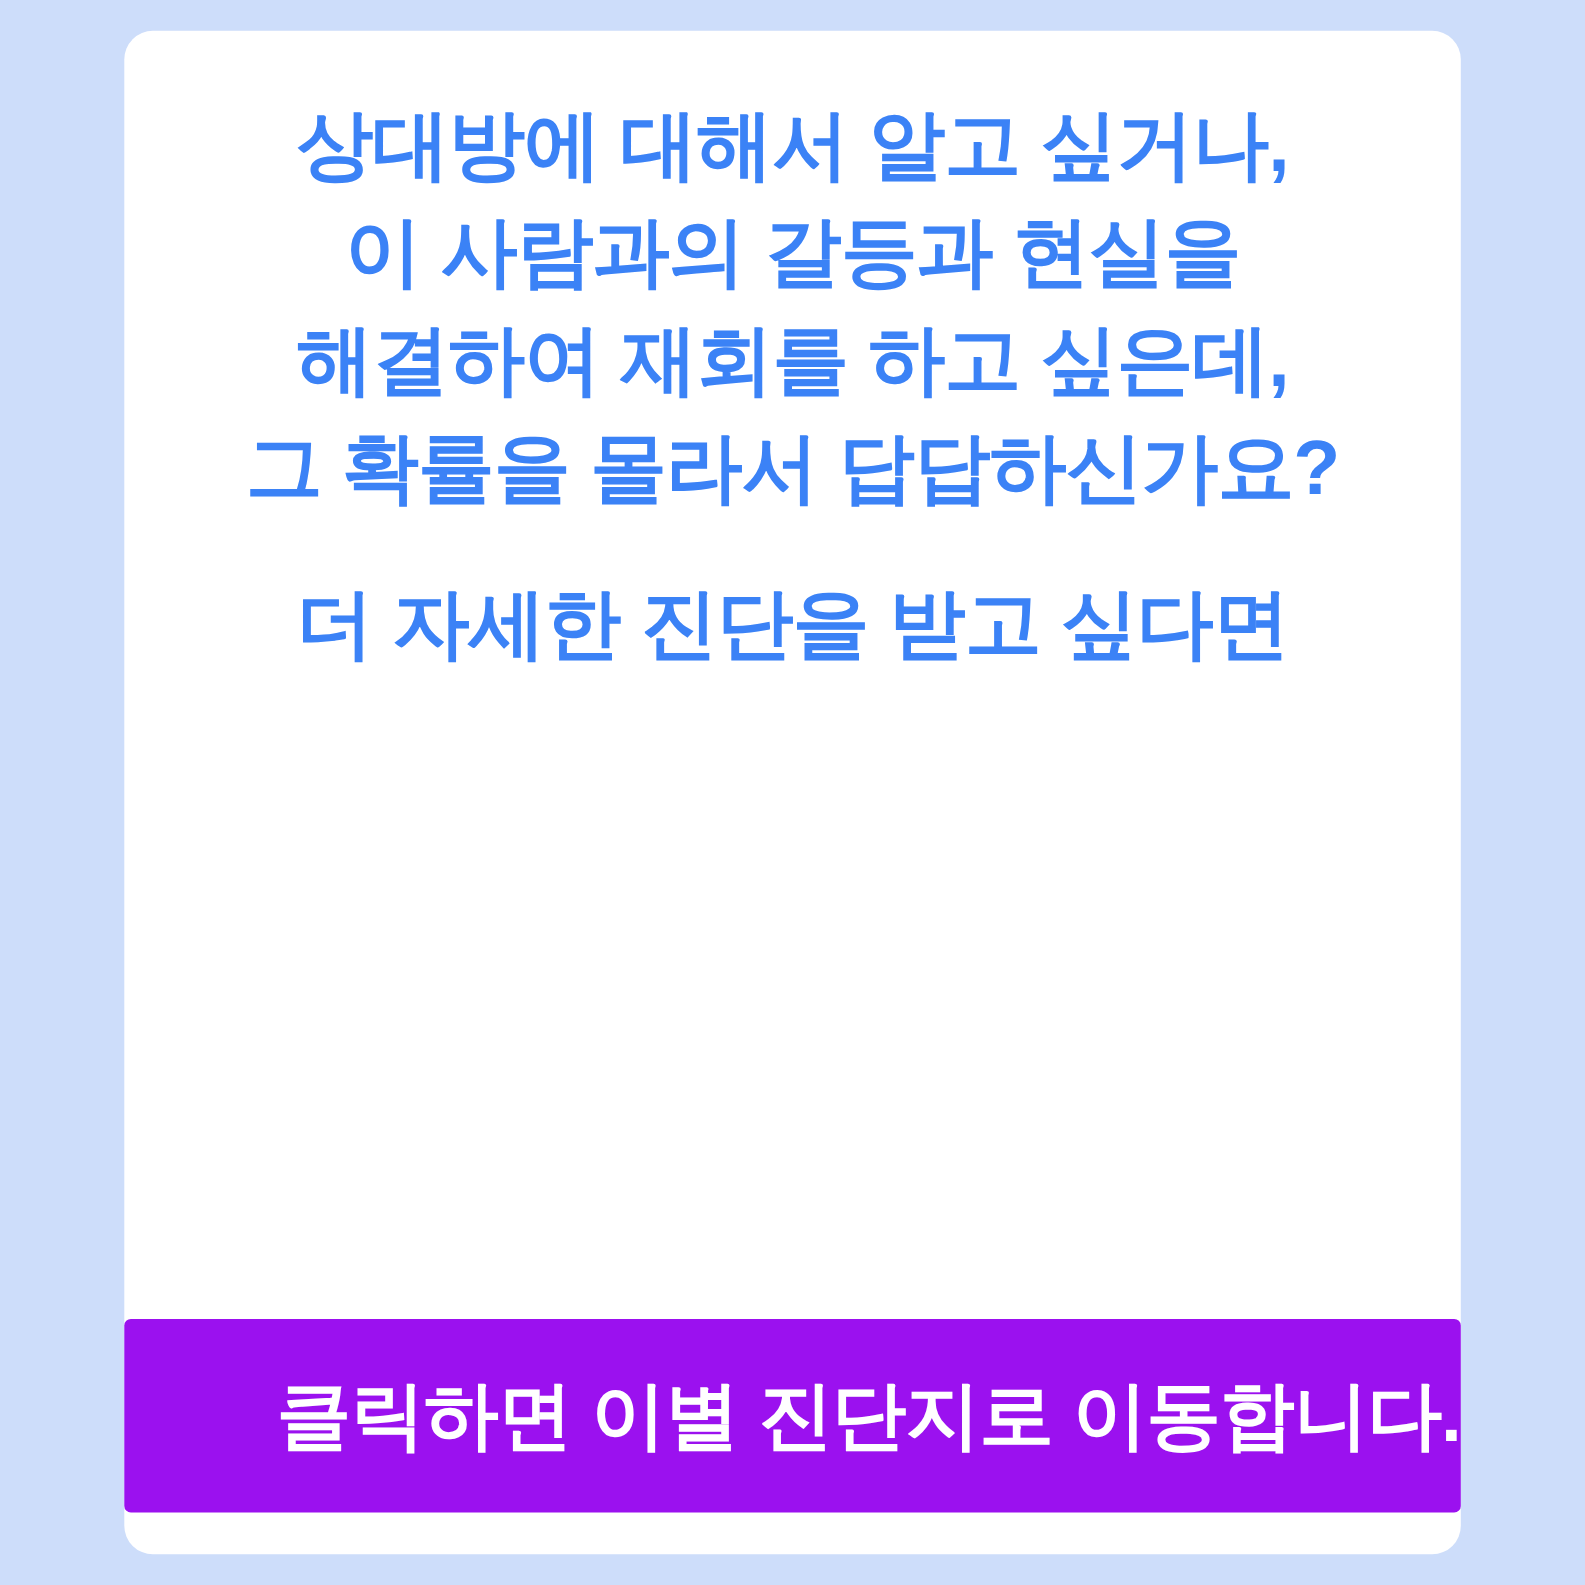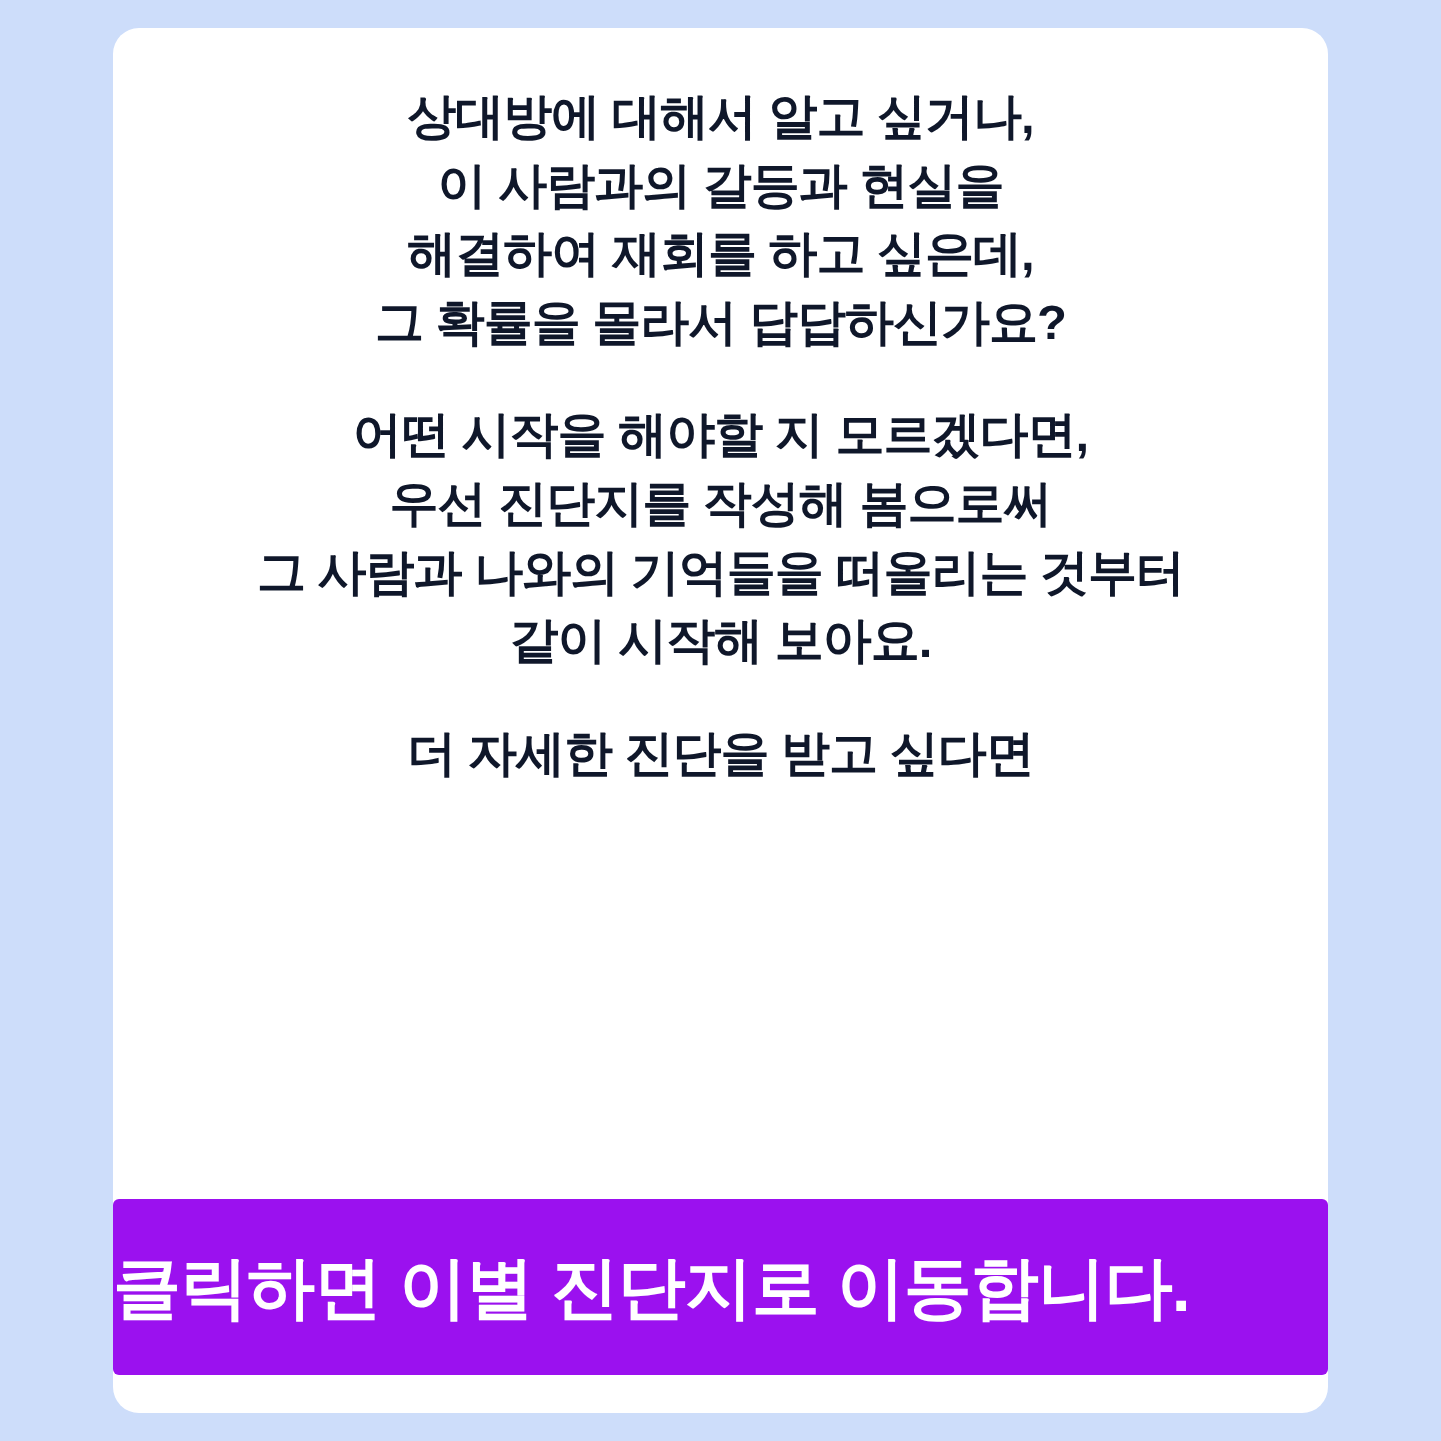--- a/index.html
+++ b/index.html
@@ -23,23 +23,23 @@
     border-radius: 26px;
     box-sizing: border-box;
     display: flex;
     flex-direction: column;
     align-items: center;
     padding: 54px 20px 0 20px;
   }
   .para {
     width: 100%;
     text-align: center;
-    color: #0f172a;
+    color: #3b82f6;
     font-weight: 700;
-    font-size: 49px;
+    font-size: 70px;
     line-height: 1.40;
     letter-spacing: -1px;
     white-space: pre-line;
   }
   .para-1 { margin-bottom: 44px; }
   .para-2 { margin-bottom: 44px; }
   .para-3 { margin-bottom: 44px; }
   .para-4 { margin-bottom: 0; }
 
   .cta {
@@ -50,33 +50,29 @@
     height: 176px;
     background: #9b11ef;
     border: none;
     border-radius: 6px;
     color: #ffffff;
     font-family: "Liberation Sans", sans-serif;
     font-weight: 700;
     font-size: 68px;
     letter-spacing: -1px;
     line-height: 176px;
-    text-align: left;
+    text-align: right;
     cursor: pointer;
     padding: 0;
   }
 </style>
 </head>
 <body>
 
 <div class="card">
   <div class="para para-1">상대방에 대해서 알고 싶거나,
 이 사람과의 갈등과 현실을
 해결하여 재회를 하고 싶은데,
 그 확률을 몰라서 답답하신가요?</div>
-  <div class="para para-2">어떤 시작을 해야할 지 모르겠다면,
-우선 진단지를 작성해 봄으로써
-그 사람과 나와의 기억들을 떠올리는 것부터
-같이 시작해 보아요.</div>
   <div class="para para-4">더 자세한 진단을 받고 싶다면</div>
 </div>
 
 <button class="cta">클릭하면 이별 진단지로 이동합니다.</button>
 
 </body></html>

